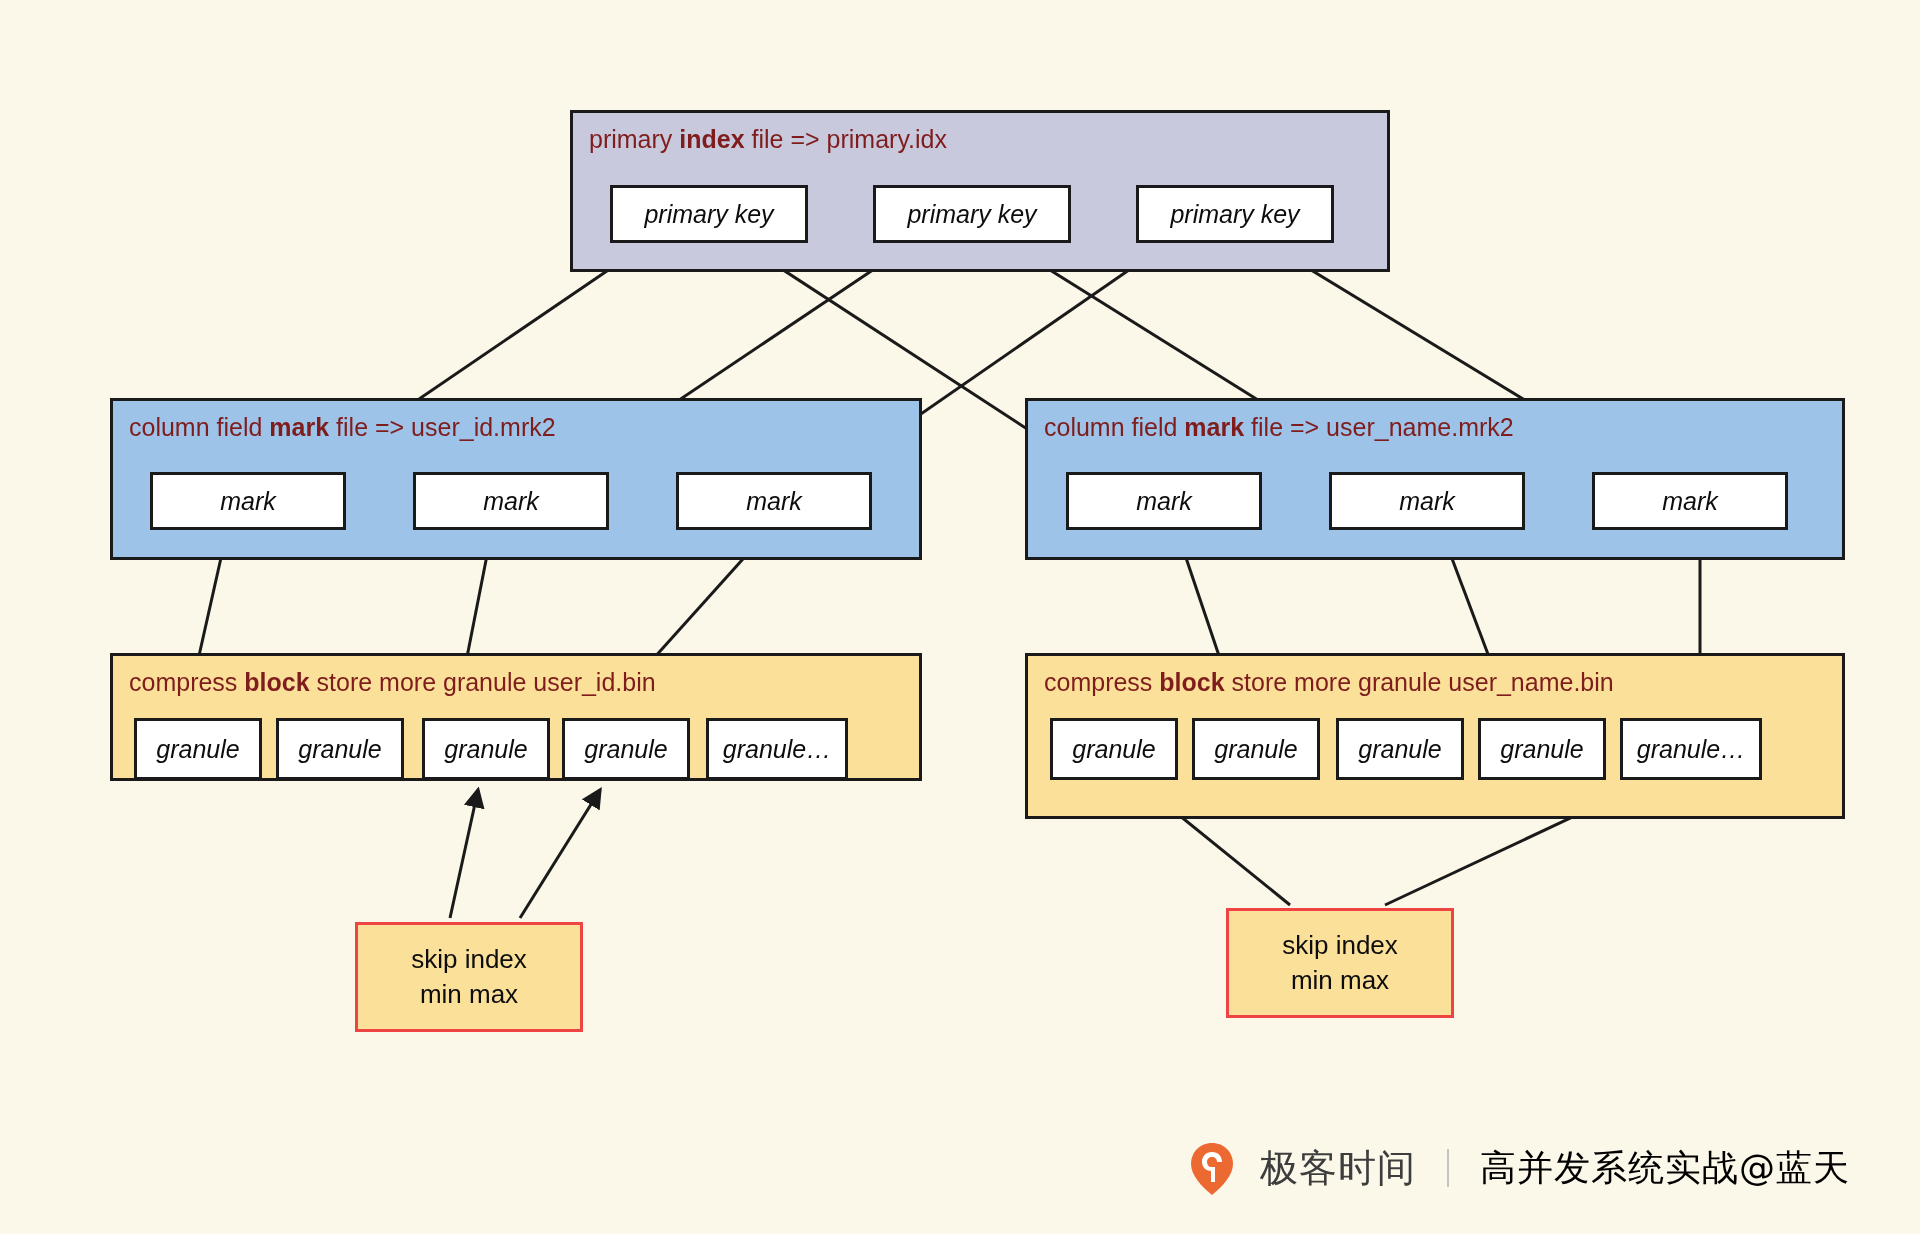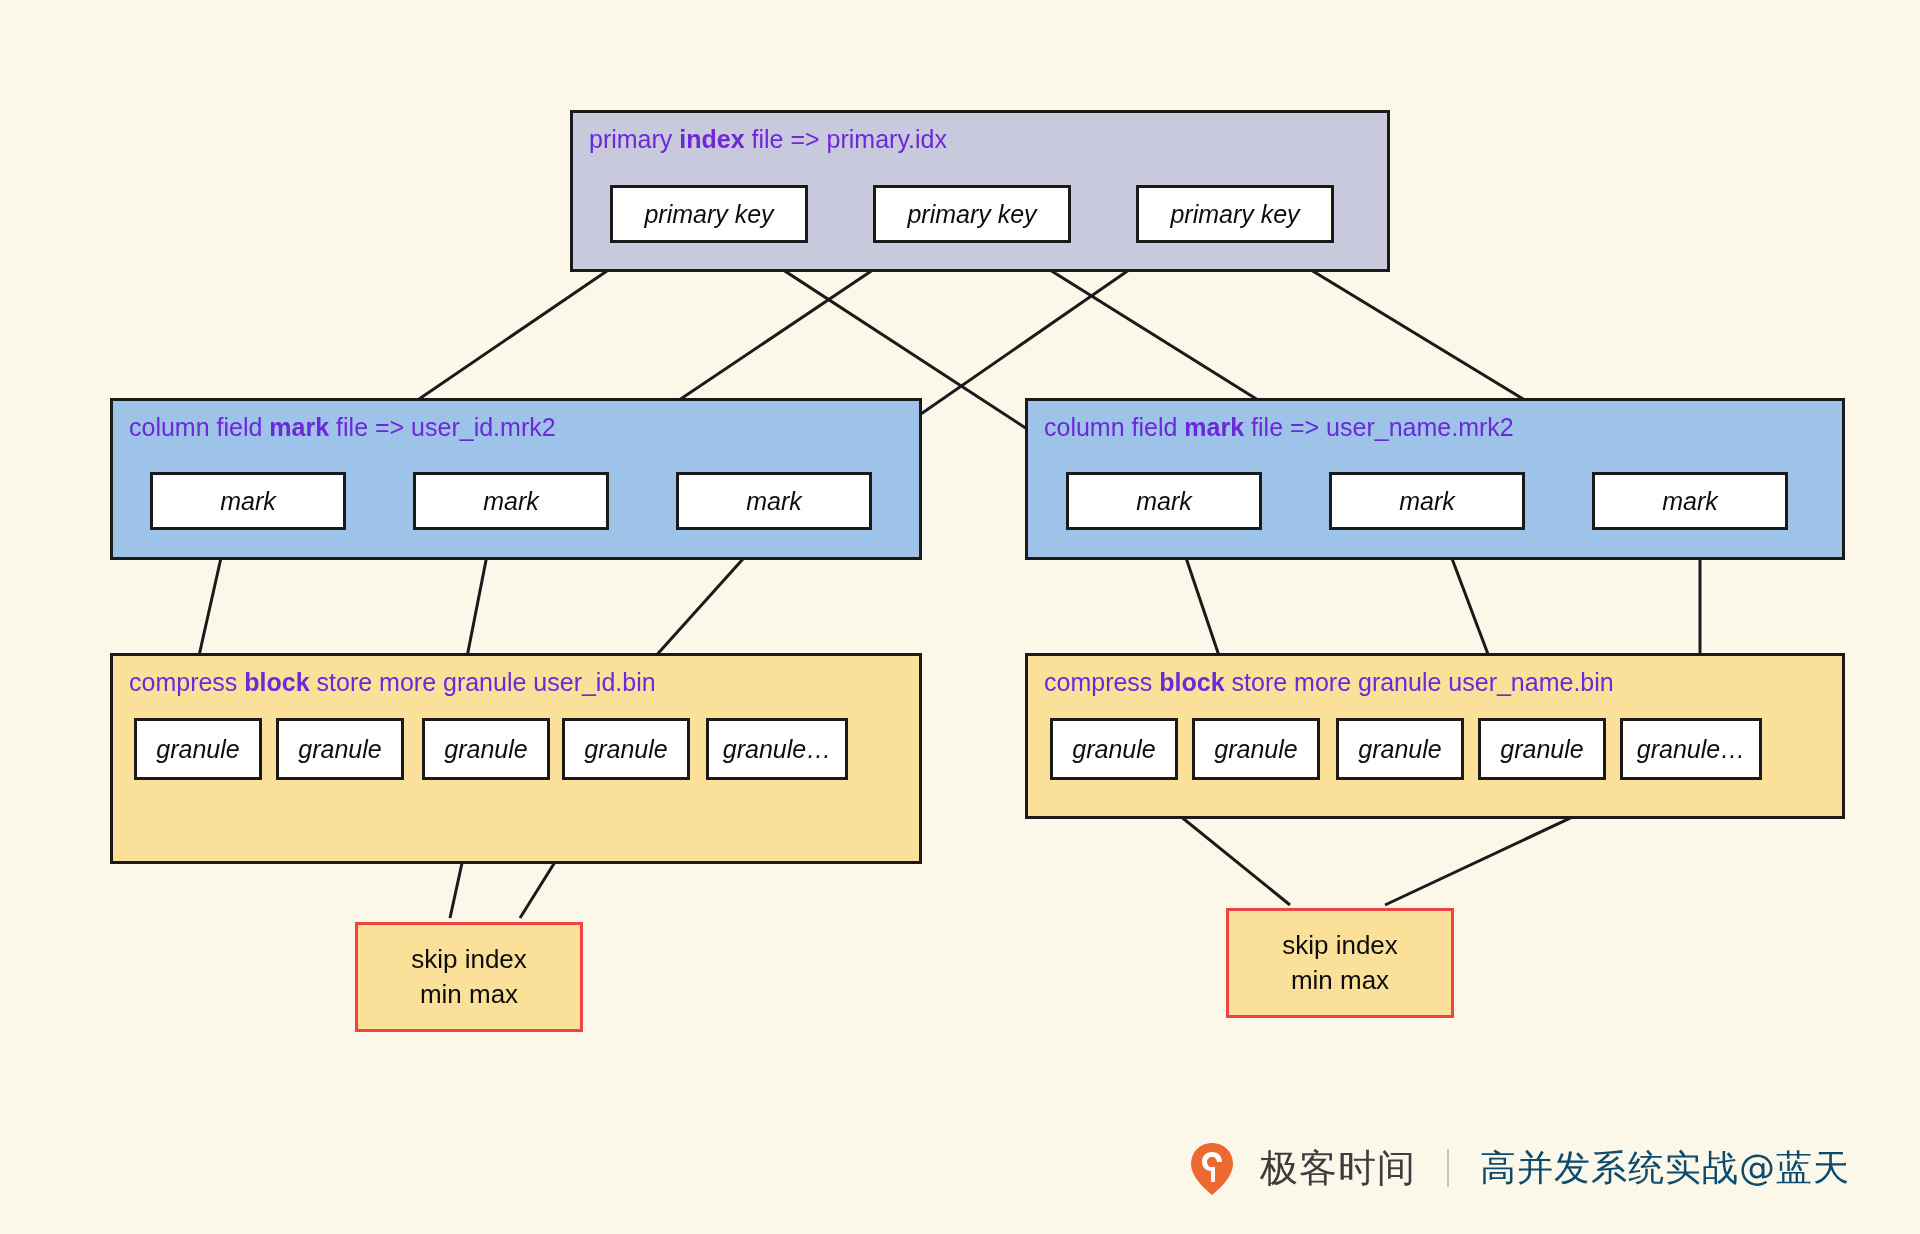--- a/index.html
+++ b/index.html
@@ -28,21 +28,21 @@
     box-sizing: border-box;
   }
   .group.purple { background: #c9c9de; }
   .group.blue   { background: #9dc3e8; }
   .group.yellow { background: #fbe09a; }
   .group-label {
     position: absolute;
     left: 16px;
     top: 14px;
     font-size: 25px;
-    color: #6d28d9;
+    color: #7f1d1d;
     white-space: nowrap;
     line-height: 1;
   }
   .group-label b { font-weight: bold; }
   .node {
     position: absolute;
     background: #ffffff;
     border: 3px solid #1a1a1a;
     box-sizing: border-box;
     display: flex;
@@ -86,21 +86,21 @@
     font-family: "DejaVu Sans", sans-serif;
   }
   .wm-sep {
     width: 2px;
     height: 38px;
     background: #c4c4c4;
     margin: 0 6px;
   }
   .wm-sub {
     font-size: 36px;
-    color: #0c4a6e;
+    color: #000000;
     letter-spacing: 1px;
     font-family: "DejaVu Sans", sans-serif;
   }
 </style>
 </head>
 <body>
 
 <div id="stage">
 
   <svg id="edges" viewBox="0 0 1920 1234" xmlns="http://www.w3.org/2000/svg">
@@ -156,21 +156,21 @@
 
   <div class="group blue" style="left:1025px; top:398px; width:820px; height:162px;">
     <div class="group-label">
       <span>column field </span><b>mark</b><span> file =&gt; user_name.mrk2</span>
     </div>
   </div>
   <div class="node" style="left:1066px; top:472px; width:196px; height:58px;">mark</div>
   <div class="node" style="left:1329px; top:472px; width:196px; height:58px;">mark</div>
   <div class="node" style="left:1592px; top:472px; width:196px; height:58px;">mark</div>
 
-  <div class="group yellow" style="left:110px; top:653px; width:812px; height:211px;">
+  <div class="group yellow" style="left:110px; top:653px; width:812px; height:128px;">
     <div class="group-label">
       <span>compress </span><b>block</b><span> store more granule user_id.bin</span>
     </div>
   </div>
   <div class="node" style="left:134px; top:718px; width:128px; height:62px;">granule</div>
   <div class="node" style="left:276px; top:718px; width:128px; height:62px;">granule</div>
   <div class="node" style="left:422px; top:718px; width:128px; height:62px;">granule</div>
   <div class="node" style="left:562px; top:718px; width:128px; height:62px;">granule</div>
   <div class="node" style="left:706px; top:718px; width:142px; height:62px;">granule…</div>
 

